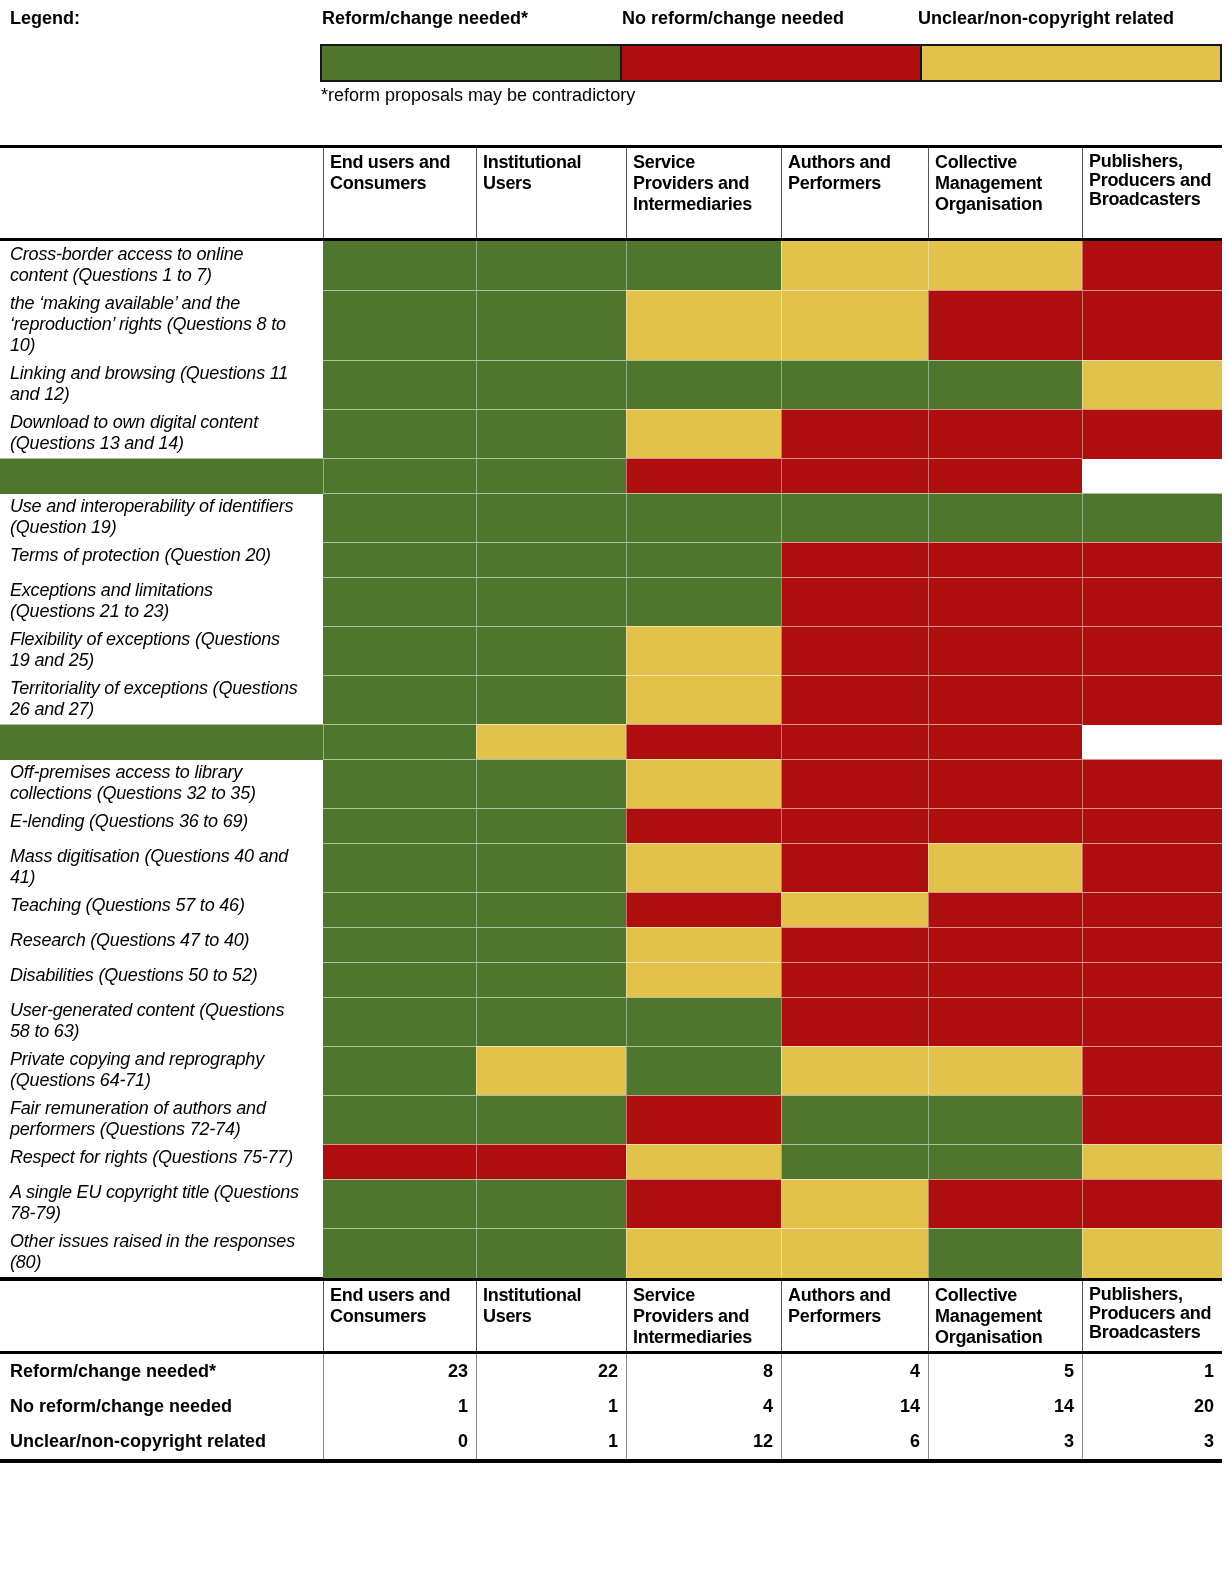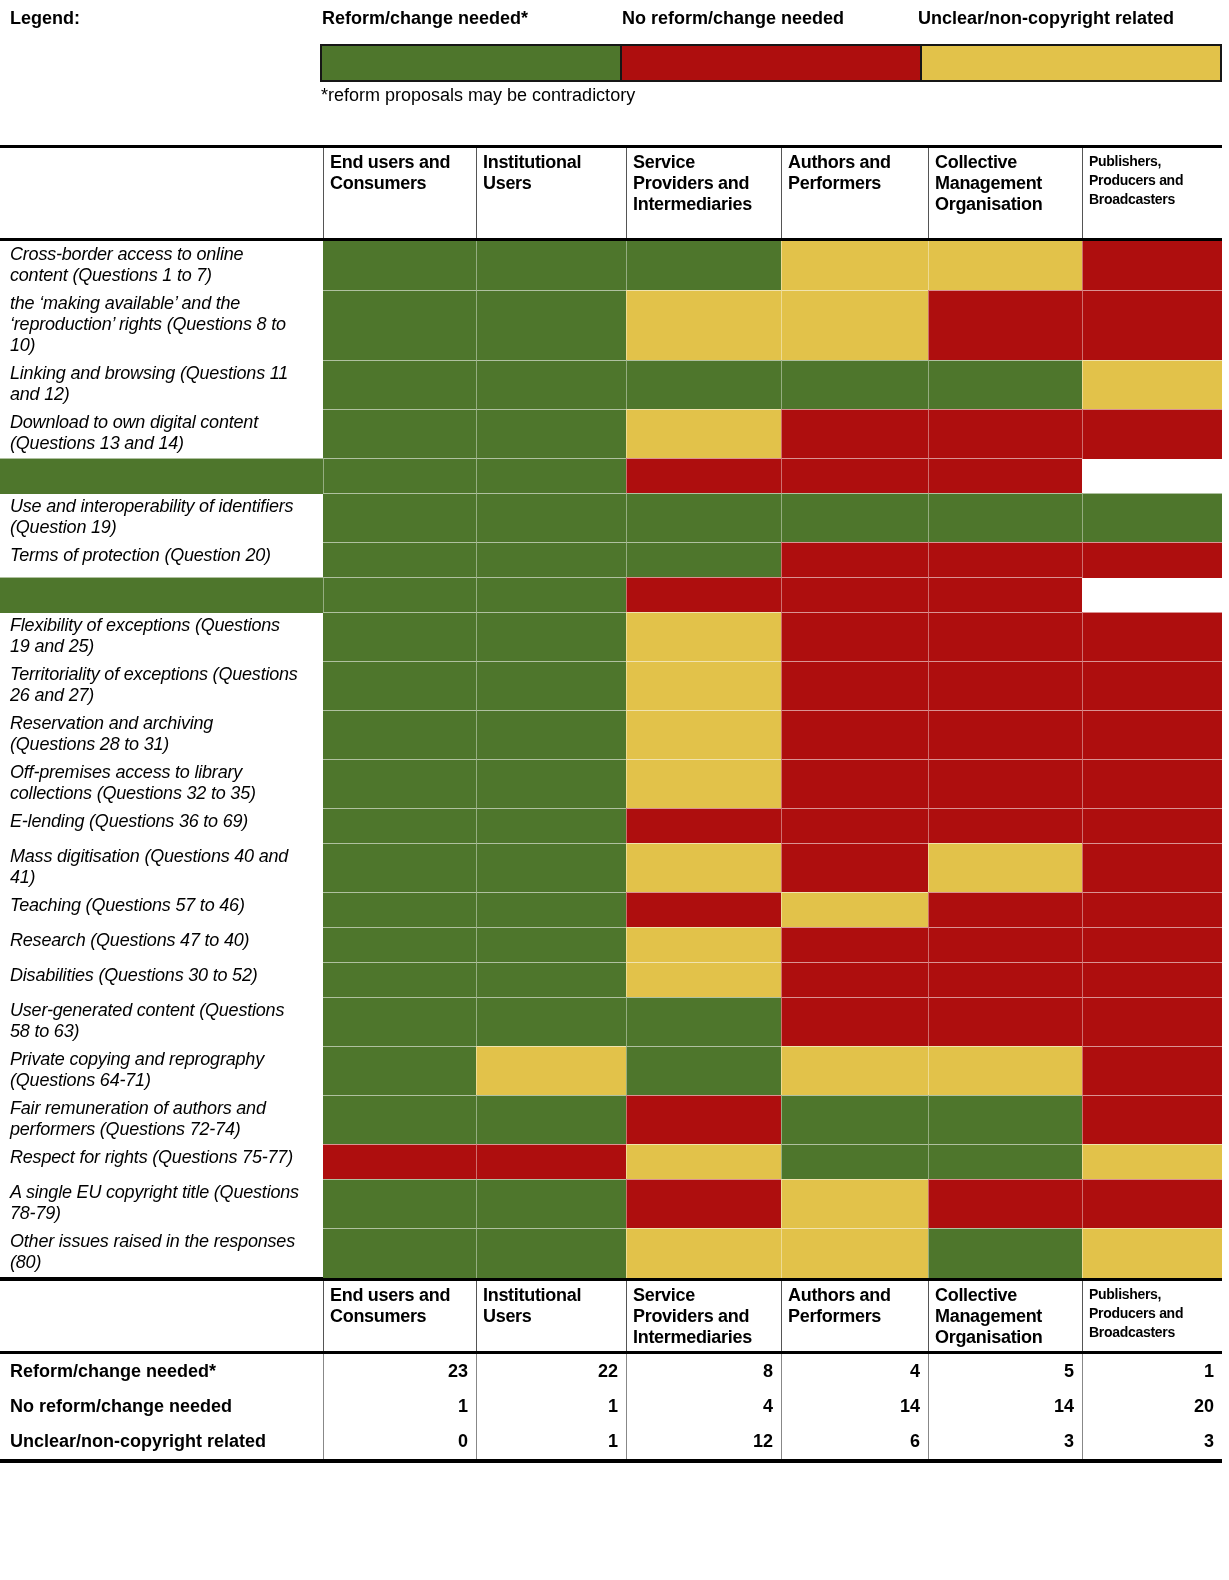--- a/index.html
+++ b/index.html
@@ -18,21 +18,21 @@
   .legend-footnote{position:absolute;left:321px;top:85px;font-size:18px;}
   
   .table{position:absolute;left:0;top:145px;width:1222px;}
   .rule3{height:3px;background:#000;}
   .rule4{height:4px;background:#000;}
   .grid7{display:grid;grid-template-columns:323px 153px 150px 155px 147px 154px 140px;}
   
   .hdr .th{border-left:1px solid #555;padding:4px 2px 0 6px;font-weight:bold;
            font-size:18px;line-height:21px;letter-spacing:-0.3px;}
   .hdr .th.spacer{border-left:none;}
-  .hdr .th:nth-child(7){font-size:14px;line-height:19px;}
+  .hdr .th:nth-child(7){font-size:18px;line-height:19px;}
   .hdr-top{height:90px;}
   .hdr-bottom{height:70px;}
   
   .row{min-height:35px;}
   .row .lbl{font-style:italic;font-size:18px;line-height:21px;padding:3px 24px 4px 10px;
             letter-spacing:-0.2px;}
   .row .cell{min-height:100%;}
   .row + .row .cell{border-top:1px solid rgba(255,255,255,0.55);}
   .row .cell + .cell{border-left:1px solid rgba(255,255,255,0.40);}
   
@@ -128,20 +128,21 @@
         <div class="grid7 row">
           <div class="lbl">Terms of protection (Question 20)</div>
           <div class="cell" style="background: rgb(78, 118, 44);"></div>
           <div class="cell" style="background: rgb(78, 118, 44);"></div>
           <div class="cell" style="background: rgb(78, 118, 44);"></div>
           <div class="cell" style="background: rgb(174, 14, 14);"></div>
           <div class="cell" style="background: rgb(174, 14, 14);"></div>
           <div class="cell" style="background: rgb(174, 14, 14);"></div>
         </div>
         <div class="grid7 row">
+          <div class="lbl">Exceptions and limitations (Questions 21 to 23)</div>
           <div class="cell" style="background: rgb(78, 118, 44);"></div>
           <div class="cell" style="background: rgb(78, 118, 44);"></div>
           <div class="cell" style="background: rgb(78, 118, 44);"></div>
           <div class="cell" style="background: rgb(174, 14, 14);"></div>
           <div class="cell" style="background: rgb(174, 14, 14);"></div>
           <div class="cell" style="background: rgb(174, 14, 14);"></div>
         </div>
         <div class="grid7 row">
           <div class="lbl">Flexibility of exceptions (Questions 19 and 25)</div>
           <div class="cell" style="background: rgb(78, 118, 44);"></div>
@@ -154,21 +155,20 @@
         <div class="grid7 row">
           <div class="lbl">Territoriality of exceptions (Questions 26 and 27)</div>
           <div class="cell" style="background: rgb(78, 118, 44);"></div>
           <div class="cell" style="background: rgb(78, 118, 44);"></div>
           <div class="cell" style="background: rgb(226, 194, 74);"></div>
           <div class="cell" style="background: rgb(174, 14, 14);"></div>
           <div class="cell" style="background: rgb(174, 14, 14);"></div>
           <div class="cell" style="background: rgb(174, 14, 14);"></div>
         </div>
         <div class="grid7 row">
-          <div class="lbl"> Reservation and archiving (Questions 28 to 31)</div>
           <div class="cell" style="background: rgb(78, 118, 44);"></div>
           <div class="cell" style="background: rgb(78, 118, 44);"></div>
           <div class="cell" style="background: rgb(226, 194, 74);"></div>
           <div class="cell" style="background: rgb(174, 14, 14);"></div>
           <div class="cell" style="background: rgb(174, 14, 14);"></div>
           <div class="cell" style="background: rgb(174, 14, 14);"></div>
         </div>
         <div class="grid7 row">
           <div class="lbl">Off-premises access to library collections (Questions 32 to 35)</div>
           <div class="cell" style="background: rgb(78, 118, 44);"></div>
@@ -208,21 +208,21 @@
         <div class="grid7 row">
           <div class="lbl">Research (Questions 47 to 40)</div>
           <div class="cell" style="background: rgb(78, 118, 44);"></div>
           <div class="cell" style="background: rgb(78, 118, 44);"></div>
           <div class="cell" style="background: rgb(226, 194, 74);"></div>
           <div class="cell" style="background: rgb(174, 14, 14);"></div>
           <div class="cell" style="background: rgb(174, 14, 14);"></div>
           <div class="cell" style="background: rgb(174, 14, 14);"></div>
         </div>
         <div class="grid7 row">
-          <div class="lbl">Disabilities (Questions 30 to 52)</div>
+          <div class="lbl">Disabilities (Questions 50 to 52)</div>
           <div class="cell" style="background: rgb(78, 118, 44);"></div>
           <div class="cell" style="background: rgb(78, 118, 44);"></div>
           <div class="cell" style="background: rgb(226, 194, 74);"></div>
           <div class="cell" style="background: rgb(174, 14, 14);"></div>
           <div class="cell" style="background: rgb(174, 14, 14);"></div>
           <div class="cell" style="background: rgb(174, 14, 14);"></div>
         </div>
         <div class="grid7 row">
           <div class="lbl">User-generated content (Questions 58 to 63)</div>
           <div class="cell" style="background: rgb(78, 118, 44);"></div>

